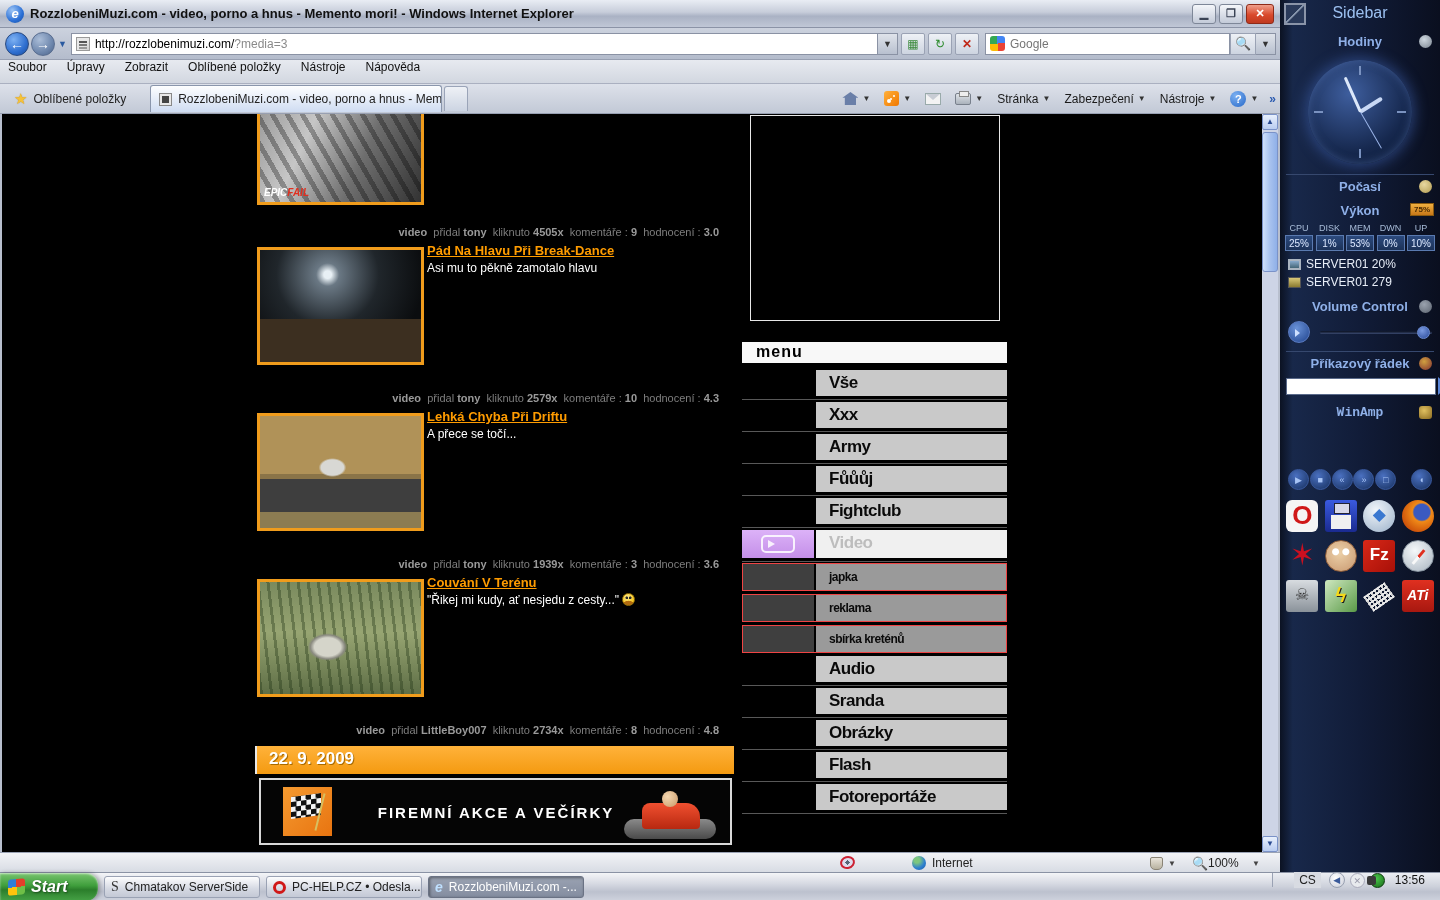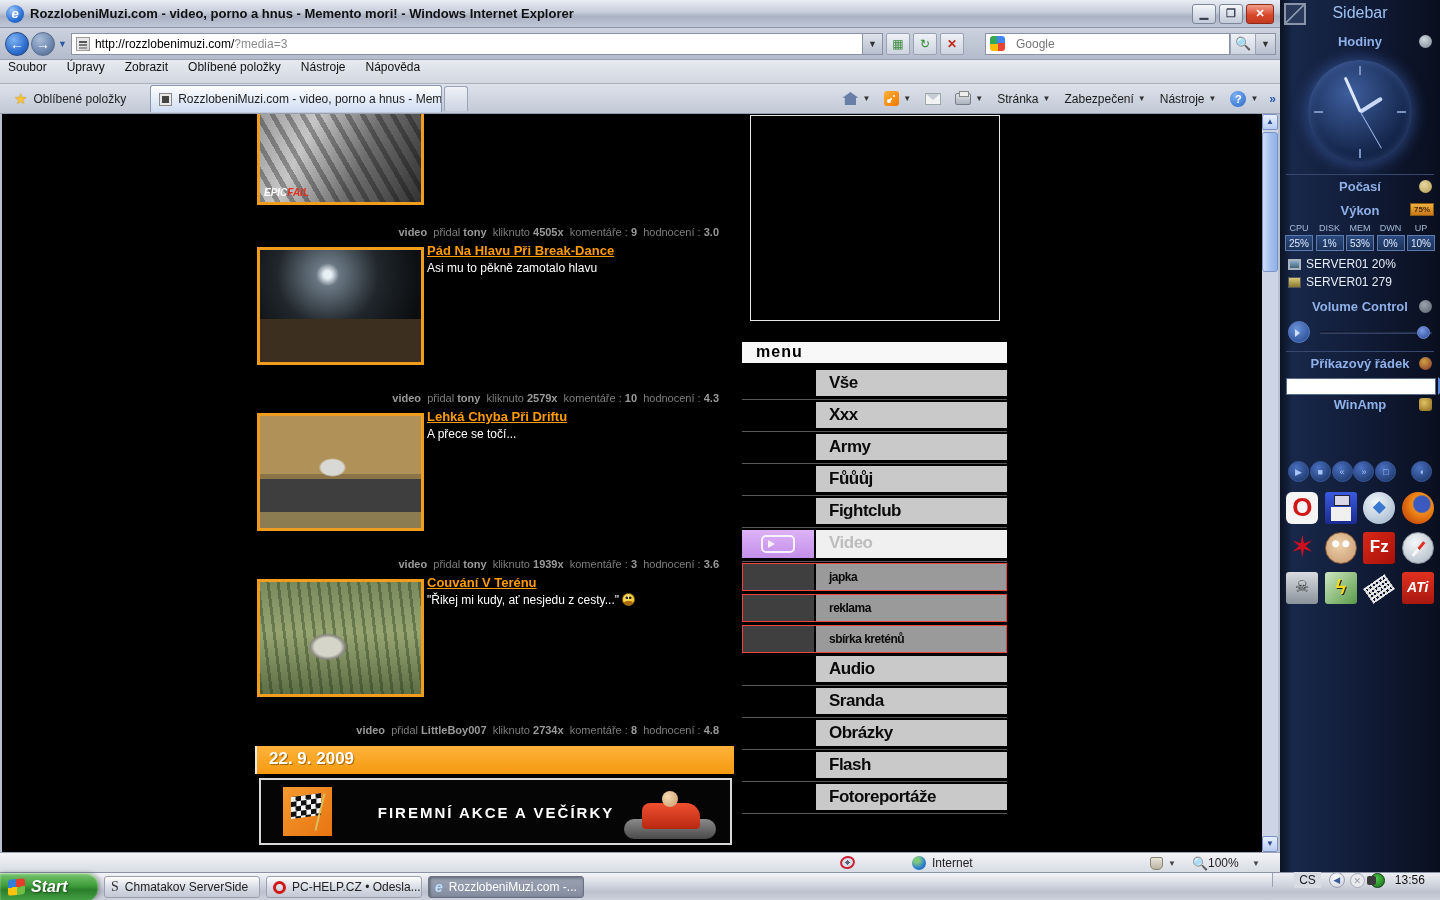--- a/index.html
+++ b/index.html
@@ -24,21 +24,21 @@
   .navball { width:24px; height:24px; border-radius:50%; margin:0 1px; text-align:center; line-height:22px; color:#fff; font-size:14px; font-weight:bold;
     background:radial-gradient(circle at 35% 30%,#7db1f2,#2f6fd0 60%,#174a9a); border:1px solid #2a4a80; }
   .navball.fwd { background:radial-gradient(circle at 35% 30%,#aabdd8,#6e87ad 60%,#4a6288); border-color:#5a6e90; }
   .navchev { color:#2a5aa0; font-size:9px; margin:0 4px 0 2px; }
   .addr { flex:1; height:22px; background:#fff; border:1px solid #8a92a4; display:flex; align-items:center; padding:0 4px; font-size:12px; }
   .addr .fav { width:14px; height:14px; background:linear-gradient(135deg,#e8e8e8 55%,#cfcfcf); border:1px solid #9a9a9a; margin-right:5px; position:relative; }
   .addr .fav::after { content:""; position:absolute; left:2px; top:3px; width:8px; height:2px; background:#555; box-shadow:0 3px 0 #777, 0 6px 0 #999; }
   .addr .q { color:#8a8a8a; }
   .addrdrop { width:20px; height:22px; background:linear-gradient(180deg,#dfe3ea,#b8c0cf); border:1px solid #8a92a4; border-left:none; text-align:center; line-height:20px; font-size:9px; color:#333; }
   .minibtn { width:24px; height:22px; margin-left:3px; border:1px solid #9aa2b4; border-radius:2px; background:linear-gradient(180deg,#eef1f6,#cdd4e0); text-align:center; line-height:20px; font-size:12px; }
-  .searchbox { width:245px; height:22px; background:#fff; border:1px solid #8a92a4; margin-left:21px; display:flex; align-items:center; padding:0 4px;gap:6px; }
+  .searchbox { width:245px; height:22px; background:#fff; border:1px solid #8a92a4; margin-left:6px; display:flex; align-items:center; padding:0 4px; }
   .glogo { width:15px; height:15px; border-radius:3px; margin-right:5px;
     background:conic-gradient(#4285f4 0 25%, #ea4335 25% 50%, #fbbc05 50% 75%, #34a853 75% 100%); }
   .searchbox input { border:none; outline:none; flex:1; font-size:12px; color:#333; font-family:"Liberation Sans",sans-serif; background:transparent; }
   .magbtn { width:26px; height:22px; background:linear-gradient(180deg,#eef1f6,#cdd4e0); border:1px solid #9aa2b4; color:#2a5ab0; font-size:13px; text-align:center; line-height:20px; }
 
   .menubar { position:absolute; left:0; top:60px; width:1280px; height:24px;
     background:linear-gradient(180deg,#e7eaf0,#d2d7e0); border-bottom:1px solid #aab0c0; display:flex; align-items:flex-start; padding-left:8px; }
   .menubar span { font-size:12px; color:#111; margin-right:20px; }
 
   .tabsbar { position:absolute; left:0; top:84px; width:1280px; height:30px;
@@ -528,21 +528,21 @@
     </div>
     <div class="wsb-div"></div>
     <div class="g-label">
       <span>Příkazový řádek</span>
       <div class="g-mini mini-cmd"></div>
     </div>
     <div class="cmdrow">
       <input class="cmdinput" style="">
       <div class="cmdgo"></div>
     </div>
-    <div class="g-label" style="">
+    <div class="g-label" style="margin-top:8px;font-family:Liberation Mono, monospace;">
       <span>WinAmp</span>
       <div class="g-mini mini-winamp"></div>
     </div>
     <div class="wabtns">
       <div class="wabtn">▶</div>
       <div class="wabtn">■</div>
       <div class="wabtn">«</div>
       <div class="wabtn">»</div>
       <div class="wabtn">□</div>
       <div class="wabtn vol2">◖</div>

